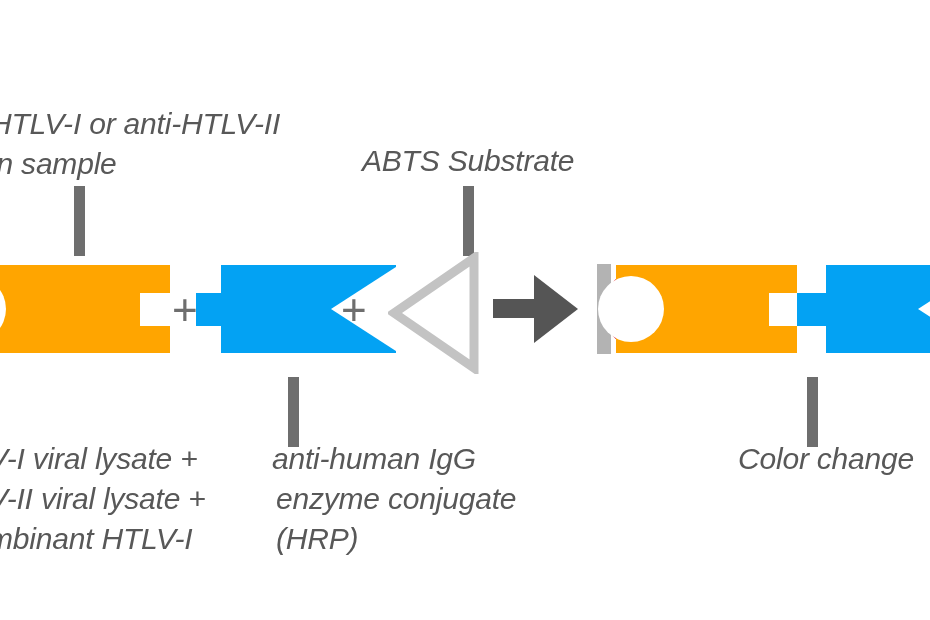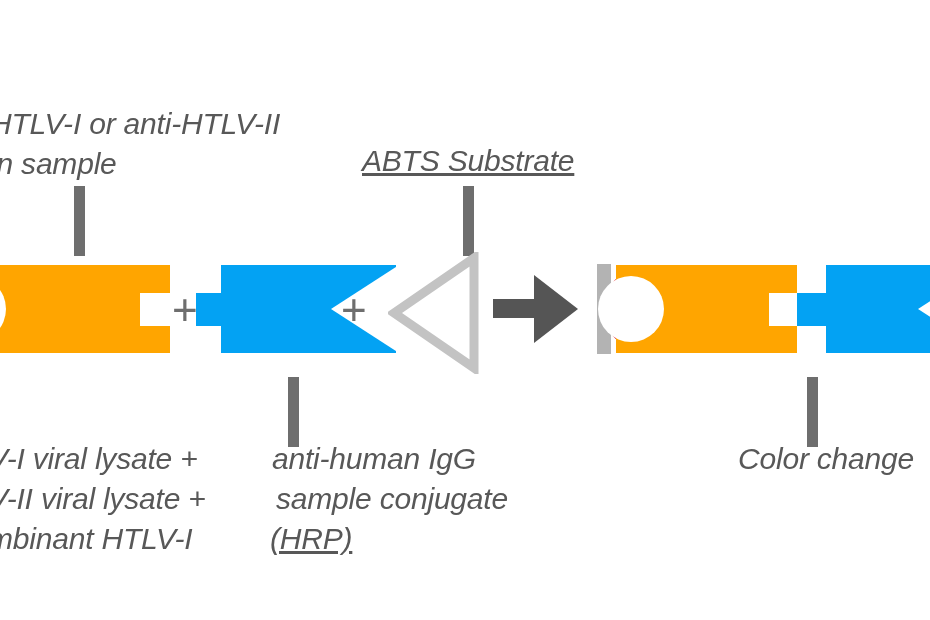--- a/index.html
+++ b/index.html
@@ -112,29 +112,29 @@
   }
 </style>
 </head>
 <body>
 
 <div id="stage">
 
   <div class="label" style="left:-10px; top:105px;">HTLV-I or anti-HTLV-II</div>
   <div class="label" style="left:-10px; top:145px;">in sample</div>
 
-  <div class="label" style="left:362px; top:142px;text-decoration:underline;">ABTS Substrate</div>
+  <div class="label" style="left:362px; top:142px;">ABTS Substrate</div>
 
   <div class="label" style="left:-12px; top:440px;">V-I viral lysate +</div>
   <div class="label" style="left:-12px; top:480px;">V-II viral lysate +</div>
   <div class="label" style="left:-12px; top:520px;">mbinant HTLV-I</div>
 
   <div class="label" style="left:272px; top:440px;">anti-human IgG</div>
-  <div class="label" style="left:276px; top:480px;">sample conjugate</div>
-  <div class="label" style="left:270px; top:520px;text-decoration:underline;">(HRP)</div>
+  <div class="label" style="left:276px; top:480px;">enzyme conjugate</div>
+  <div class="label" style="left:276px; top:520px;">(HRP)</div>
 
   <div class="label" style="left:729px; top:440px;margin-left:9px;">Color change</div>
 
   <div class="tick" style="left:74px;  top:186px; width:11px; height:70px;"></div>
   <div class="tick" style="left:463px; top:186px; width:11px; height:70px;"></div>
   <div class="tick" style="left:288px; top:377px; width:11px; height:70px;"></div>
   <div class="tick" style="left:807px; top:377px; width:11px; height:70px;"></div>
 
   <div class="shape plate-orange" style="left:-30px; top:265px; width:200px; height:88px;">
 

